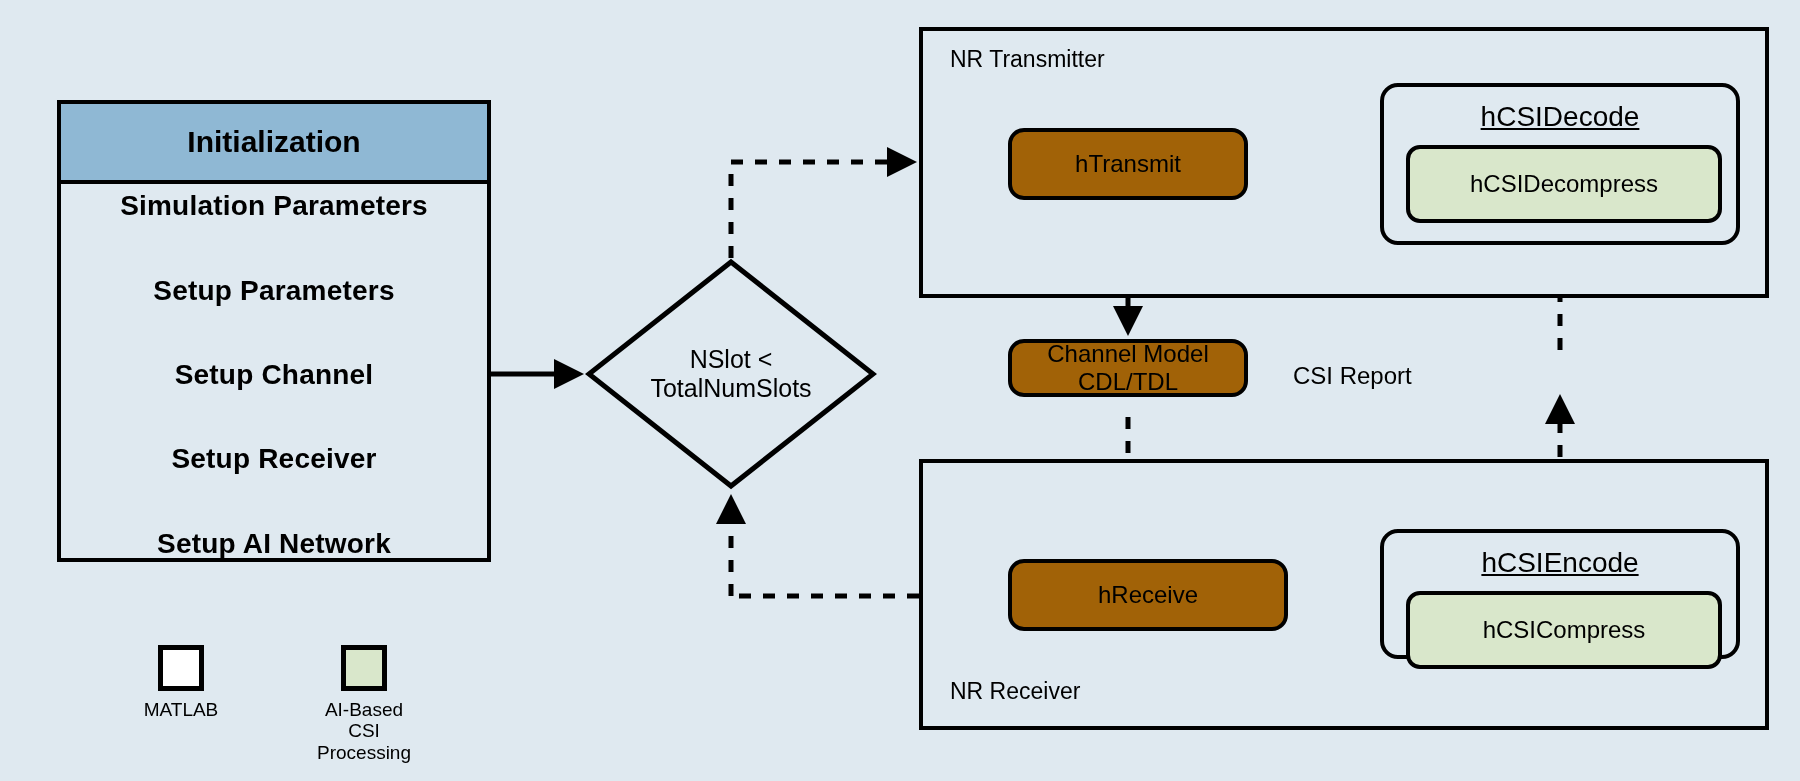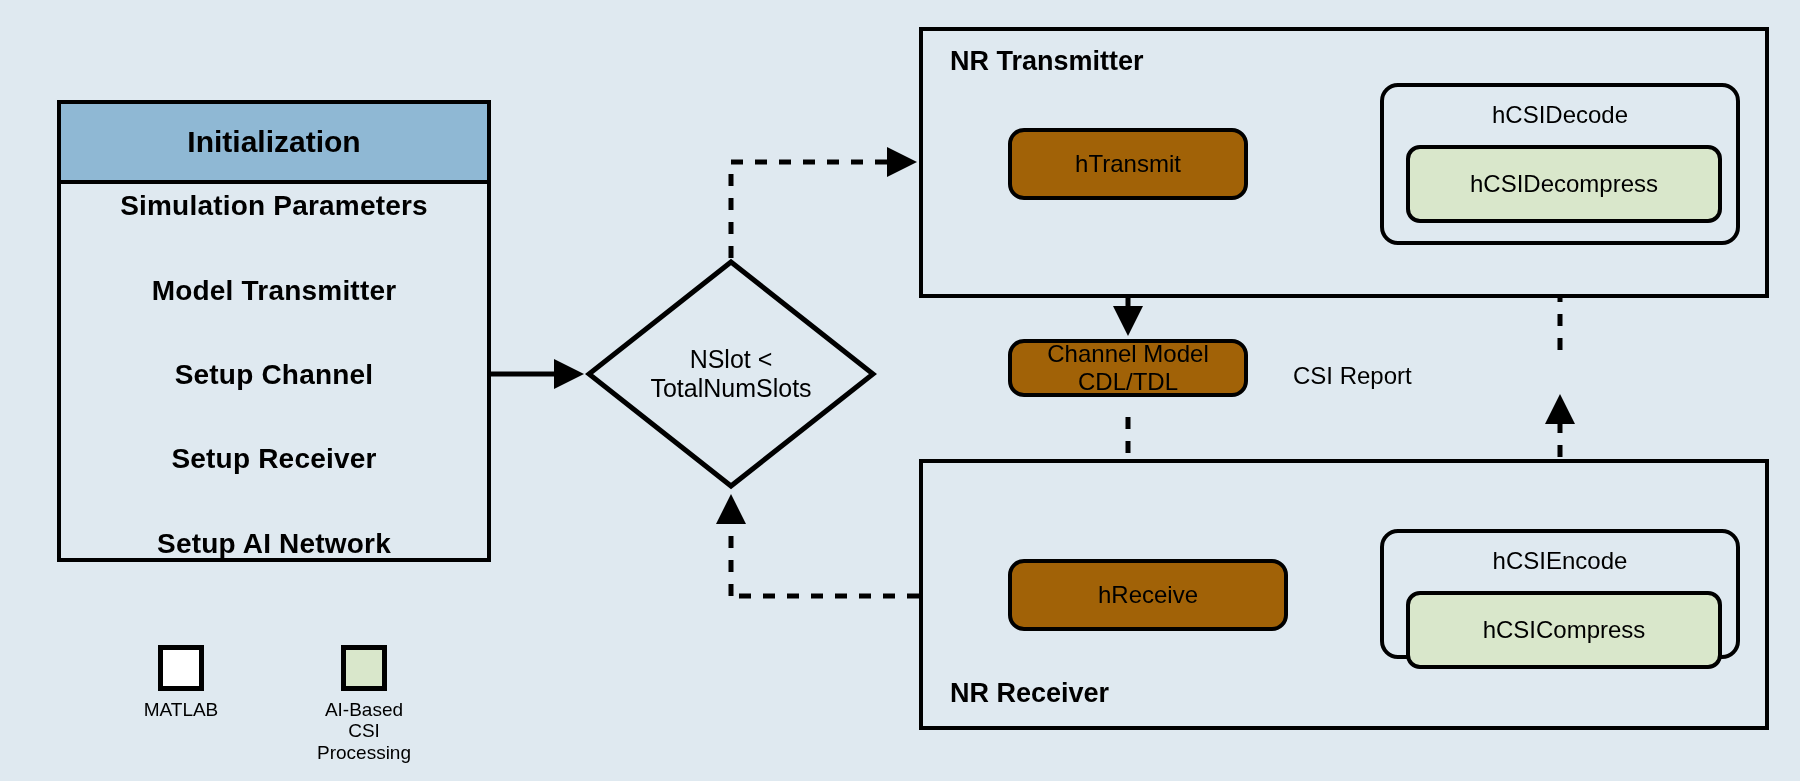--- a/index.html
+++ b/index.html
@@ -111,22 +111,22 @@
   .container-box {
     position: absolute;
     border: 4px solid #000;
     background: #dfe9f0;
     box-sizing: border-box;
   }
   #tx-box { left: 919px; top: 27px; width: 850px; height: 271px; }
   #rx-box { left: 919px; top: 459px; width: 850px; height: 271px; }
   .container-title {
     position: absolute;
-    font-size: 27px;
-    font-weight: bold;
+    font-size: 23px;
+    font-weight: normal;
   }
   #tx-title { left: 950px; top: 46px; }
   #rx-title { left: 950px; top: 678px; }
 
   
   .rounded {
     border: 4px solid #000;
     border-radius: 16px;
     background: #a16207;
     box-sizing: border-box;
@@ -146,21 +146,22 @@
     background: #dfe9f0;
     box-sizing: border-box;
   }
   #decode-group { left: 1380px; top: 83px; width: 360px; height: 162px; }
   #encode-group { left: 1380px; top: 529px; width: 360px; height: 130px; }
   .group-title {
     position: absolute;
     width: 100%;
     top: 14px;
     text-align: center;
-    font-size: 24px;
+    font-size: 28px;
+    text-decoration: underline;
   }
   
   .ai-box {
     position: absolute;
     left: 22px;
     top: 58px;
     width: 316px;
     height: 78px;
     border: 4px solid #000;
     border-radius: 14px;
@@ -210,21 +211,21 @@
     <path d="M 1560 529 L 1560 400" stroke="#000" stroke-width="5" fill="none" stroke-dasharray="12 12" marker-end="url(#arrowDash)"></path>
     <path d="M 1560 350 L 1560 254" stroke="#000" stroke-width="5" fill="none" stroke-dasharray="12 12" marker-end="url(#arrowDash)"></path>
 
     <path d="M 1380 164 L 1258 164" stroke="#000" stroke-width="5" fill="none" stroke-dasharray="12 12" marker-end="url(#arrowDash)"></path>
   </svg>
 
   <div class="node" id="init-panel">
     <div id="init-header">Initialization</div>
     <div id="init-list">
       <div class="init-item">Simulation Parameters</div>
-      <div class="init-item">Model Transmitter</div>
+      <div class="init-item">Setup Parameters</div>
       <div class="init-item">Setup Channel</div>
       <div class="init-item">Setup Receiver</div>
       <div class="init-item">Setup AI Network</div>
     </div>
   </div>
 
   <div id="legend">
     <div class="legend-entry">
       <div class="legend-swatch sw-matlab"></div>
       <div class="legend-label">MATLAB</div>

